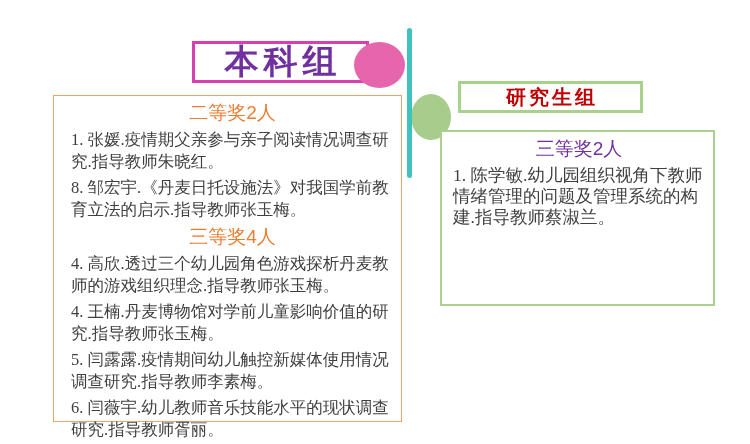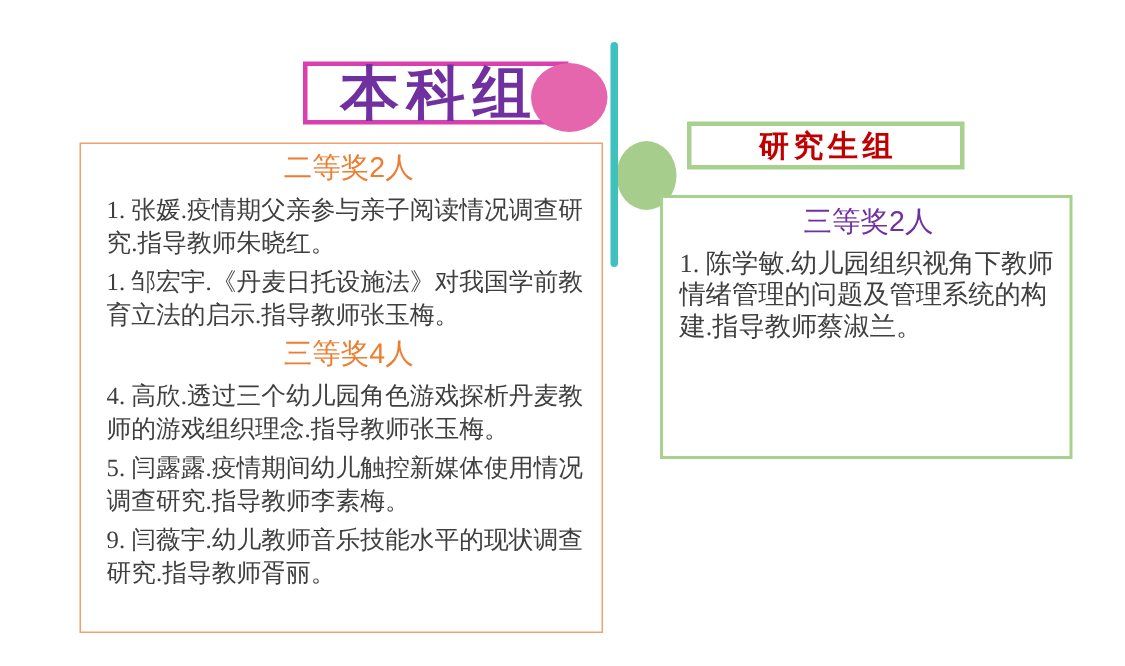--- a/index.html
+++ b/index.html
@@ -36,24 +36,24 @@
   .title-box {
     position: absolute;
     background: #ffffff;
     display: flex; align-items: center; justify-content: center;
     box-sizing: border-box;
     font-weight: bold;
     z-index: 2;
     white-space: nowrap;
   }
   .title-box.undergrad {
-    left: 202px; top: 41px; width: 177px; height: 42px;
+    left: 192px; top: 41px; width: 177px; height: 42px;
     border: 3px solid var(--undergrad-title-border, #D93FAE);
     color: var(--undergrad-title-color, #7030A0);
-    font-size: 39px; letter-spacing: 5px; text-indent: 5px;
+    font-size: 34px; letter-spacing: 5px; text-indent: 5px;
   }
   .title-box.grad {
     left: 458px; top: 81px; width: 185px; height: 32px;
     border: 3px solid var(--grad-border, #A9D18E);
     color: var(--grad-title-color, #C00000);
     font-size: 20px; letter-spacing: 3px; text-indent: 3px;
   }
 
   
   .content-box {
@@ -102,25 +102,26 @@
   <div class="circle pink"></div>
   <div class="circle green"></div>
 
   <div class="title-box undergrad">
     <span>本科组</span>
   </div>
 
   <div class="content-box left-panel">
     <div class="award-header orange">二等奖2人</div>
     <p class="entry">1. 张媛.疫情期父亲参与亲子阅读情况调查研究.指导教师朱晓红。</p>
-    <p class="entry">1. 邹宏宇.《丹麦日托设施法》对我国学前教育立法的启示.指导教师张玉梅。</p>
+    <p class="entry">8. 邹宏宇.《丹麦日托设施法》对我国学前教育立法的启示.指导教师张玉梅。</p>
     <div class="award-header orange">三等奖4人</div>
     <p class="entry">4. 高欣.透过三个幼儿园角色游戏探析丹麦教师的游戏组织理念.指导教师张玉梅。</p>
+    <p class="entry">4. 王楠.丹麦博物馆对学前儿童影响价值的研究.指导教师张玉梅。</p>
     <p class="entry">5. 闫露露.疫情期间幼儿触控新媒体使用情况调查研究.指导教师李素梅。</p>
-    <p class="entry">9. 闫薇宇.幼儿教师音乐技能水平的现状调查研究.指导教师胥丽。</p>
+    <p class="entry">6. 闫薇宇.幼儿教师音乐技能水平的现状调查研究.指导教师胥丽。</p>
   </div>
 
   <div class="title-box grad">
     <span>研究生组</span>
   </div>
 
   <div class="content-box right-panel">
     <div class="award-header purple">三等奖2人</div>
     <p class="entry">1. 陈学敏.幼儿园组织视角下教师情绪管理的问题及管理系统的构建.指导教师蔡淑兰。</p>
   </div>

